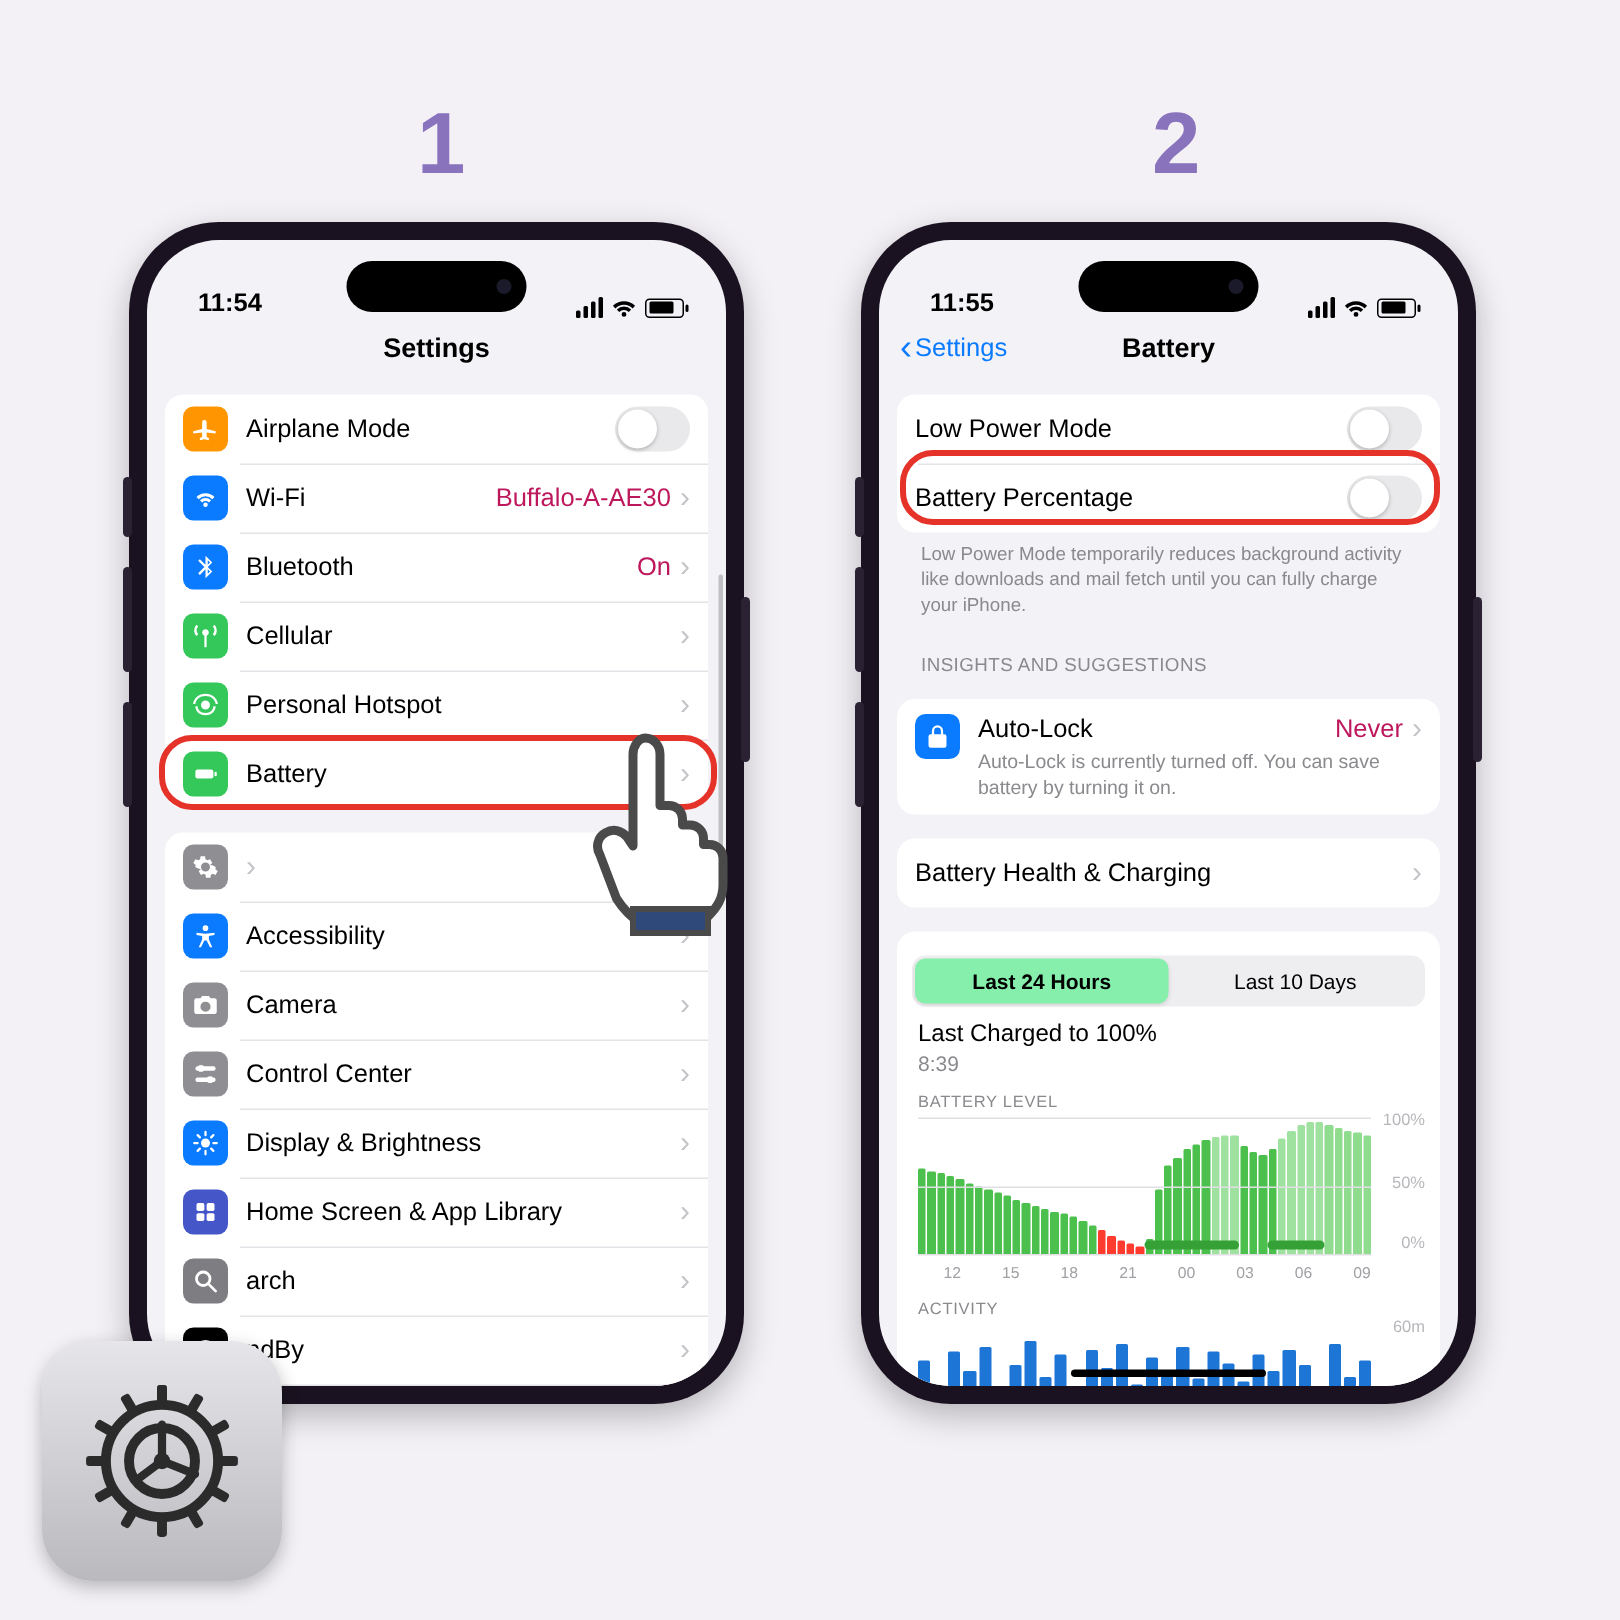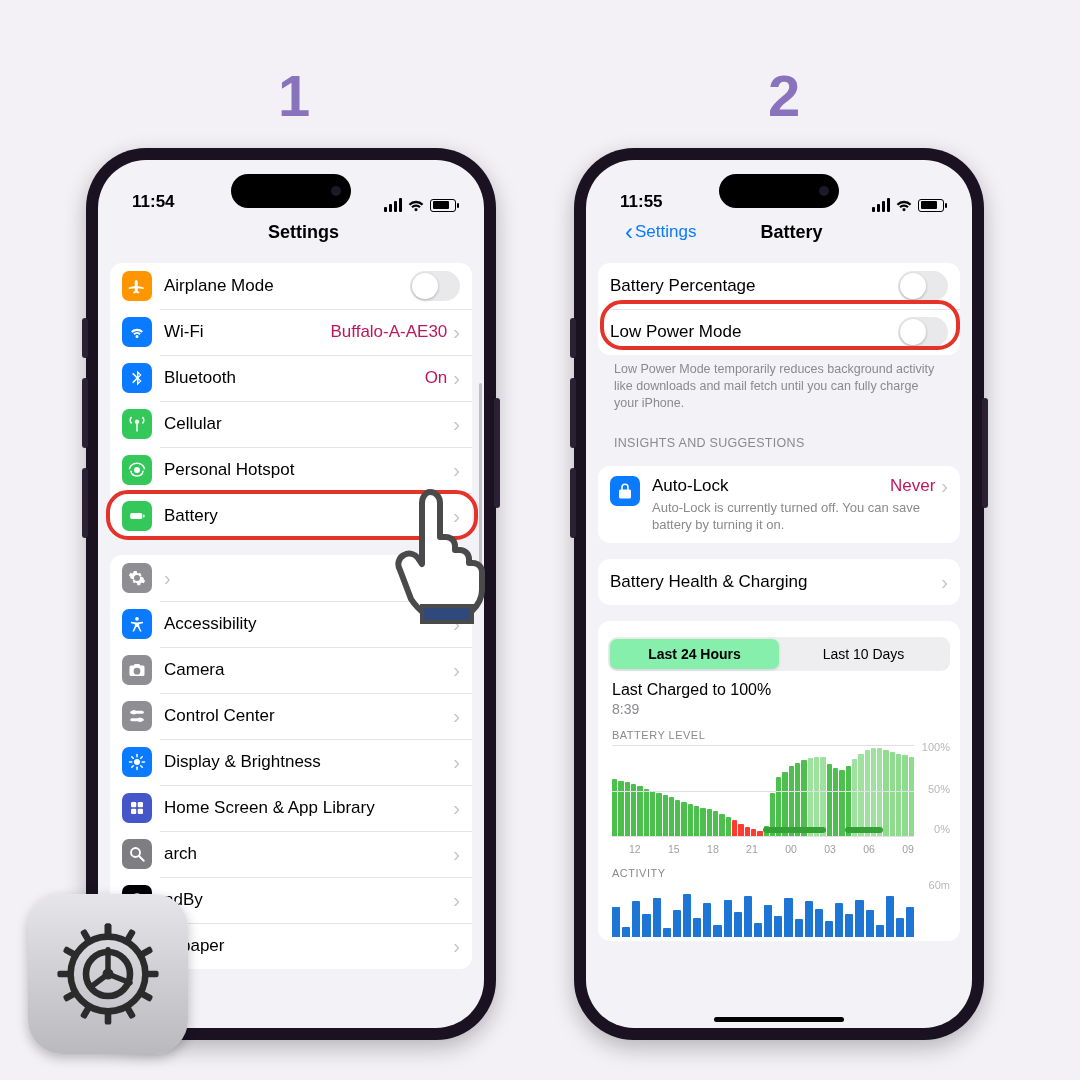--- a/index.html
+++ b/index.html
@@ -11,21 +11,21 @@
     overflow: hidden;
   }
   .step-label {
     position: absolute;
     font-size: 58px;
     font-weight: 700;
     color: #8a73bd;
   }
   .phone {
     position: absolute;
-    width: 410px; height: 892px;
+    width: 410px; height: 788px;
     background: #1a1220;
     border-radius: 60px;
     padding: 12px;
     box-shadow: 0 8px 22px rgba(0,0,0,.25);
   }
   .side-btn { position:absolute; background:#2a2233; border-radius:4px; }
   .sb-l1 { left:-4px; top:170px; width:6px; height:40px; }
   .sb-l2 { left:-4px; top:230px; width:6px; height:70px; }
   .sb-l3 { left:-4px; top:320px; width:6px; height:70px; }
   .sb-r  { right:-4px; top:250px; width:6px; height:110px; }
@@ -52,21 +52,21 @@
   }
   .status-right { display:flex; align-items:center; gap:5px; }
   .sig-bars { display:flex; align-items:flex-end; gap:2px; }
   .sig-bars span { width:3px; background:#000; border-radius:1px; }
   .sig-bars span:nth-child(1){height:5px} .sig-bars span:nth-child(2){height:8px}
   .sig-bars span:nth-child(3){height:11px} .sig-bars span:nth-child(4){height:14px}
   .wifi-ic svg { display:block; }
   .bat-ic { width:26px; height:13px; border:1.5px solid #000; border-radius:3px; position:relative; }
   .bat-ic::after{ content:""; position:absolute; right:-4px; top:3px; width:2.5px; height:5px; background:#000; border-radius:1px;}
   .bat-fill{ position:absolute; left:1.5px; top:1.5px; bottom:1.5px; width:70%; background:#000; border-radius:1px;}
-  .navbar { text-align:center; padding:6px 0 10px; position:relative;margin-left:25px; }
+  .navbar { text-align:center; padding:6px 0 10px; position:relative; }
   .navbar-title { font-size:18px; font-weight:600; }
   .back-btn { position:absolute; left:14px; top:4px; display:flex; align-items:center; color:#0a7aff; font-size:17px; gap:2px;}
   .back-chev { font-size:24px; line-height:1; }
   .content { flex:1; overflow:hidden; padding:0 12px; }
   .group { background:#fff; border-radius:12px; margin:10px 0 16px; overflow:hidden; }
   .row { display:flex; align-items:center; min-height:46px; padding:0 12px 0 12px; position:relative; }
   .row + .row::before { content:""; position:absolute; top:0; left:50px; right:0; height:1px; background:#e3e3e8;}
   .row.noicon + .row.noicon::before, .group .row.noicon::before { left:14px; }
   .app-icon { width:30px; height:30px; border-radius:7px; margin-right:12px; display:flex; align-items:center; justify-content:center; flex:none;}
   .app-icon svg { width:18px; height:18px; fill:#fff; }
@@ -351,25 +351,25 @@
     <div class="navbar">
       <div class="back-btn">
         <span class="back-chev">‹</span>
         <span>Settings</span>
       </div>
       <span class="navbar-title">Battery</span>
     </div>
     <div class="content">
       <div class="group">
         <div class="row noicon">
+          <span class="row-label">Low Power Mode</span>
+          <span class="toggle"></span>
+        </div>
+        <div class="row noicon">
           <span class="row-label">Battery Percentage</span>
-          <span class="toggle"></span>
-        </div>
-        <div class="row noicon">
-          <span class="row-label">Low Power Mode</span>
           <span class="toggle"></span>
         </div>
       </div>
       <div class="footer-text" style="margin-top:-12px;">Low Power Mode temporarily reduces background activity like downloads and mail fetch until you can fully charge your iPhone.</div>
 
       <div class="section-header">INSIGHTS AND SUGGESTIONS</div>
       <div class="group">
         <div class="insight-row">
           <div class="insight-icon">
             <svg viewBox="0 0 24 24" width="18" height="18" fill="#fff">

